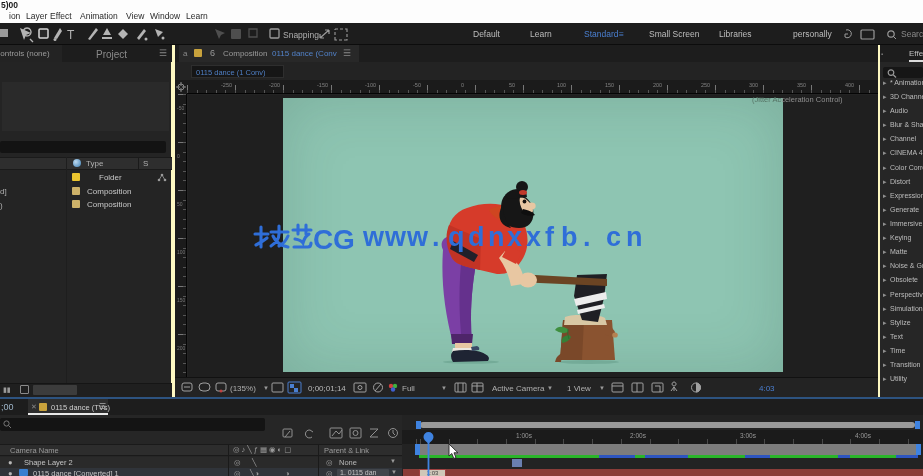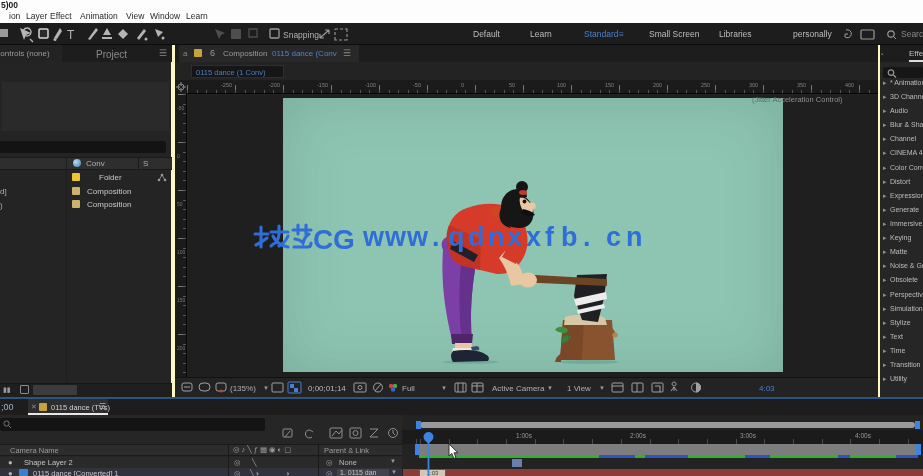--- a/index.html
+++ b/index.html
@@ -73,21 +73,21 @@
   <div class="abs txt" style="left:-28px;top:4px;font-size:8px;color:#9a9a9a;">Effect Controls (none)</div>
   <div class="abs txt" style="left:96px;top:4px;font-size:10px;color:#8a8a8a;">Project</div>
   <div class="abs txt" style="left:159px;top:3px;font-size:9px;color:#8a8a8a;">☰</div>
 
   <div class="abs" style="left:2px;top:37px;width:167px;height:49px;background:#2a2a2a;"></div>
 
   <div class="abs" style="left:0px;top:96px;width:166px;height:12px;background:#131313;border-radius:2px;"></div>
 
   <div class="abs" style="left:0;top:112px;width:172px;height:13px;background:#2e2e2e;border-top:1px solid #1a1a1a;border-bottom:1px solid #1a1a1a;"></div>
   <div class="abs" style="left:73px;top:114px;width:8px;height:8px;border-radius:50%;background:radial-gradient(circle at 35% 35%, #bcd8ef, #3d7fb4);"></div>
-  <div class="abs txt" style="left:86px;top:114px;font-size:8px;color:#b0b0b0;">Conv</div>
+  <div class="abs txt" style="left:86px;top:114px;font-size:8px;color:#b0b0b0;">Type</div>
   <div class="abs" style="left:138px;top:112px;width:1px;height:13px;background:#1a1a1a;"></div>
   <div class="abs txt" style="left:143px;top:114px;font-size:8px;color:#b0b0b0;">S</div>
 
   <div class="abs" style="left:72px;top:128px;width:8px;height:8px;background:#ecc52f;border-radius:1px;"></div>
   <div class="abs txt" style="left:87px;top:128px;font-size:8px;color:#c8c8c8;margin-left:12px;">Folder</div>
   <svg class="abs" style="left:157px;top:128px;" width="10" height="9" viewBox="0 0 10 9">
         <circle cx="5" cy="2" r="1.3" fill="#9a9a9a"></circle>
         <circle cx="2" cy="7" r="1.3" fill="#9a9a9a"></circle>
         <circle cx="8" cy="7" r="1.3" fill="#9a9a9a"></circle>
         <path d="M5 2 L2 7 M5 2 L8 7" stroke="#9a9a9a" stroke-width="0.8"></path>

